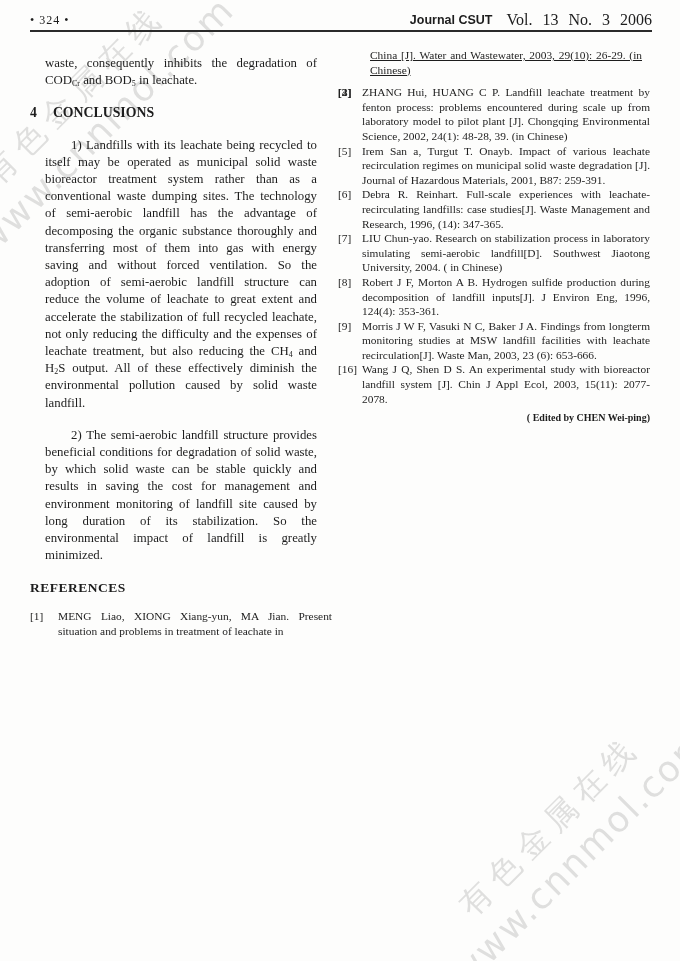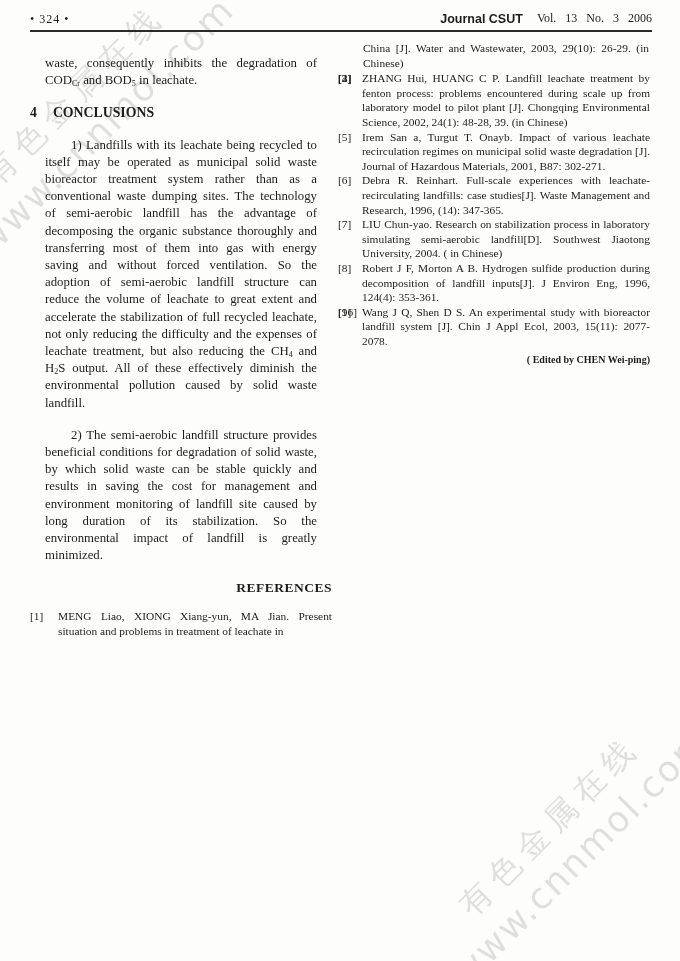--- a/index.html
+++ b/index.html
@@ -14,48 +14,48 @@
   }
   
   .header{
     position:absolute;left:30px;right:28px;top:11px;
     display:flex;justify-content:space-between;align-items:baseline;
     font-size:12px;
   }
   .page-num{letter-spacing:1px;font-size:12px;}
   .journal-line{display:flex;gap:14px;align-items:center;}
   .journal-name{font-family:"Liberation Sans","DejaVu Sans",sans-serif;font-weight:bold;font-size:12.5px;}
-  .issue-info{font-size:12px;word-spacing:6px;}
+  .issue-info{font-size:16px;word-spacing:6px;}
   .header-rule{
     position:absolute;left:30px;right:28px;top:30px;
     border-top:2px solid #2b2b2b;
   }
   
   .col{position:absolute;top:40px;text-align:justify;}
   .col-left{left:30px;width:302px;font-size:12.8px;line-height:17.2px;}
   .col-right{left:338px;width:312px;font-size:11.4px;line-height:14.6px;}
   .para{margin:15px;text-indent:26px;}
   .para.no-indent{text-indent:0;}
   sub{font-size:62%;line-height:0;vertical-align:-0.25em;}
   .section-heading{
     margin:13px 0 11px 0;
     font-weight:bold;font-size:13.8px;
     display:flex;gap:16px;text-indent:0;
   }
   .refs-heading{
     margin:15px 0 12px 0;
-    text-align:right;font-weight:bold;font-size:13.5px;letter-spacing:.5px;
+    text-align:left;font-weight:bold;font-size:13.5px;letter-spacing:.5px;
   }
   .ref-item{
     position:relative;margin:0;text-align:justify;
   }
   .col-left .ref-item{font-size:11.4px;line-height:15.6px;padding-left:28px;}
   .col-right .ref-item{padding-left:24px;}
   .ref-num{position:absolute;left:0;top:0;}
-  .ref-cont{margin:1px;padding-left:24px;text-align:justify;}
+  .ref-cont{margin:8px;padding-left:24px;text-align:justify;text-decoration:underline;}
   .edited-by{
     margin-top:5px;text-align:right;font-weight:bold;font-size:10px;
   }
   
   .watermark{
     position:absolute;width:360px;
     transform:rotate(-45deg);
     color:rgba(40,40,40,0.14);
     text-align:center;
     pointer-events:none;
@@ -116,40 +116,41 @@
     <span class="ref-num">[3]</span>
   </div>
 
   <div class="ref-item">
     <span class="ref-num">[4]</span>
     <span class="ref-text">ZHANG Hui, HUANG C P. Landfill leachate treatment by fenton process: problems encountered during scale up from laboratory model to pilot plant [J]. Chongqing Environmental Science, 2002, 24(1): 48-28, 39. (in Chinese)</span>
   </div>
 
   <div class="ref-item">
     <span class="ref-num">[5]</span>
-    <span class="ref-text">Irem San a, Turgut T. Onayb. Impact of various leachate recirculation regimes on municipal solid waste degradation [J]. Journal of Hazardous Materials, 2001, B87: 302-271.</span>
+    <span class="ref-text">Irem San a, Turgut T. Onayb. Impact of various leachate recirculation regimes on municipal solid waste degradation [J]. Journal of Hazardous Materials, 2001, B87: 259-391.</span>
   </div>
 
   <div class="ref-item">
     <span class="ref-num">[6]</span>
     <span class="ref-text">Debra R. Reinhart. Full-scale experiences with leachate-recirculating landfills: case studies[J]. Waste Management and Research, 1996, (14): 347-365.</span>
   </div>
 
   <div class="ref-item">
     <span class="ref-num">[7]</span>
     <span class="ref-text">LIU Chun-yao. Research on stabilization process in laboratory simulating semi-aerobic landfill[D]. Southwest Jiaotong University, 2004. ( in Chinese)</span>
   </div>
 
   <div class="ref-item">
     <span class="ref-num">[8]</span>
     <span class="ref-text">Robert J F, Morton A B. Hydrogen sulfide production during decomposition of landfill inputs[J]. J Environ Eng, 1996, 124(4): 353-361.</span>
   </div>
 
   <div class="ref-item">
     <span class="ref-num">[9]</span>
+    <span class="ref-text">Morris J W F, Vasuki N C, Baker J A. Findings from longterm monitoring studies at MSW landfill facilities with leachate recirculation[J]. Waste Man, 2003, 23 (6): 653-666.</span>
   </div>
 
   <div class="ref-item">
     <span class="ref-num">[16]</span>
     <span class="ref-text">Wang J Q, Shen D S. An experimental study with bioreactor landfill system [J]. Chin J Appl Ecol, 2003, 15(11): 2077-2078.</span>
   </div>
 </div>
     <div class="edited-by">( Edited by CHEN Wei-ping)</div>
   </div>
 

